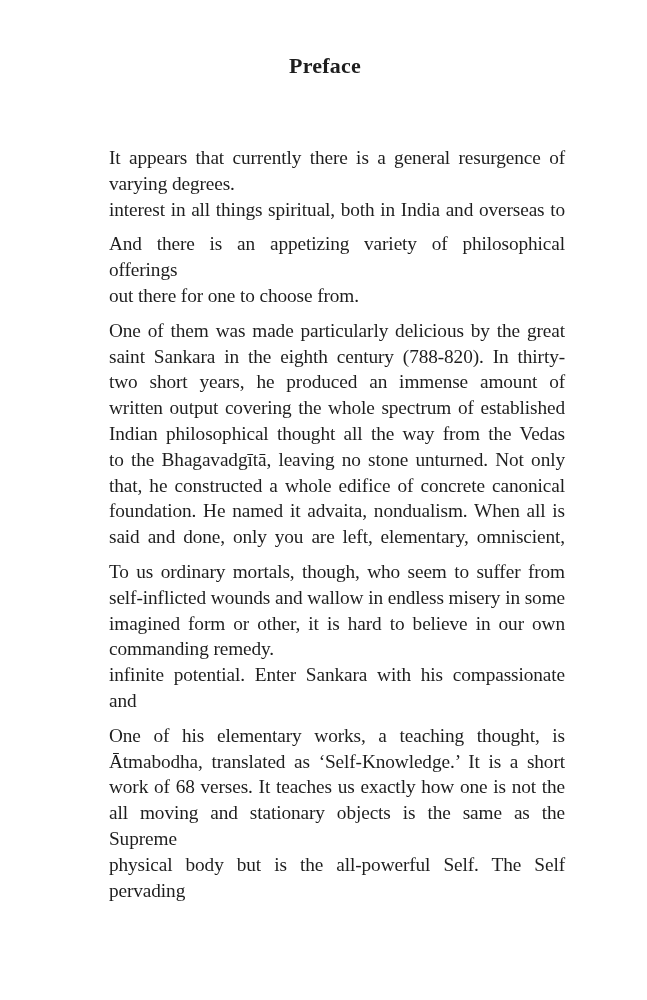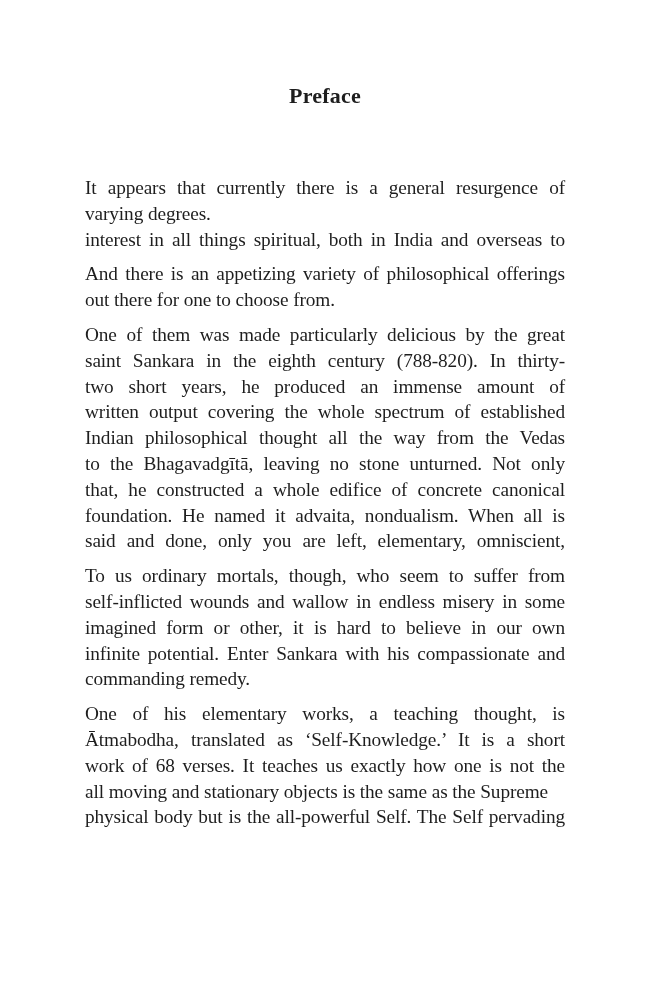--- a/index.html
+++ b/index.html
@@ -16,39 +16,40 @@
     font-family: "Liberation Serif", "DejaVu Serif", serif;
     color: #1e1e1e;
   }
   .content {
     position: absolute;
     left: 85px;
     top: 0;
     width: 480px;
   }
   .heading {
-    margin-top: 83px;
+    margin-top: 53px;
     text-align: center;
     font-size: 22px;
     font-weight: bold;
     line-height: 26px;
     letter-spacing: 0.2px;
   }
   .body-text {
     margin-top: 66px;
     font-size: 19.3px;
     letter-spacing: -0.1px;
   }
   .paragraph {
     margin: 0 0 9px 0;
   }
   .line {
     line-height: 25.8px;
     text-align: justify;
     text-align-last: justify;
+    margin-left: 24px;
   }
   .line.para-last {
     text-align-last: left;
   }
   .it {
   }
 </style>
 </head>
 <body>
 
@@ -73,22 +74,22 @@
           <div class="line"><span>Indian philosophical thought all the way from the Vedas</span></div>
           <div class="line"><span>to the </span><span class="it">Bhagavadgītā,</span><span> leaving no stone unturned. Not only</span></div>
           <div class="line"><span>that, he constructed a whole edifice of concrete canonical</span></div>
           <div class="line"><span>foundation. He named it </span><span class="it">advaita,</span><span> nondualism. When all is</span></div>
           <div class="line"><span>said and done, only </span><span class="it">you</span><span> are left, elementary, omniscient,</span></div>
         </div>
         <div class="paragraph">
           <div class="line"><span>To us ordinary mortals, though, who seem to suffer from</span></div>
           <div class="line"><span>self-inflicted wounds and wallow in endless misery in some</span></div>
           <div class="line"><span>imagined form or other, it is hard to believe in our own</span></div>
+          <div class="line para-last"><span>commanding remedy.</span></div>
           <div class="line"><span>infinite potential. Enter Sankara with his compassionate and</span></div>
-          <div class="line para-last"><span>commanding remedy.</span></div>
         </div>
         <div class="paragraph">
           <div class="line"><span>One of his elementary works, a teaching thought, is</span></div>
           <div class="line"><span class="it">Ātmabodha,</span><span> translated as ‘Self-Knowledge.’ It is a short</span></div>
           <div class="line"><span>work of 68 verses. It teaches us exactly how one is not the</span></div>
           <div class="line para-last"><span>all moving and stationary objects is the same as the Supreme</span></div>
           <div class="line"><span>physical body but is the all-powerful Self. The Self pervading</span></div>
         </div>
       </div>
   </div>

